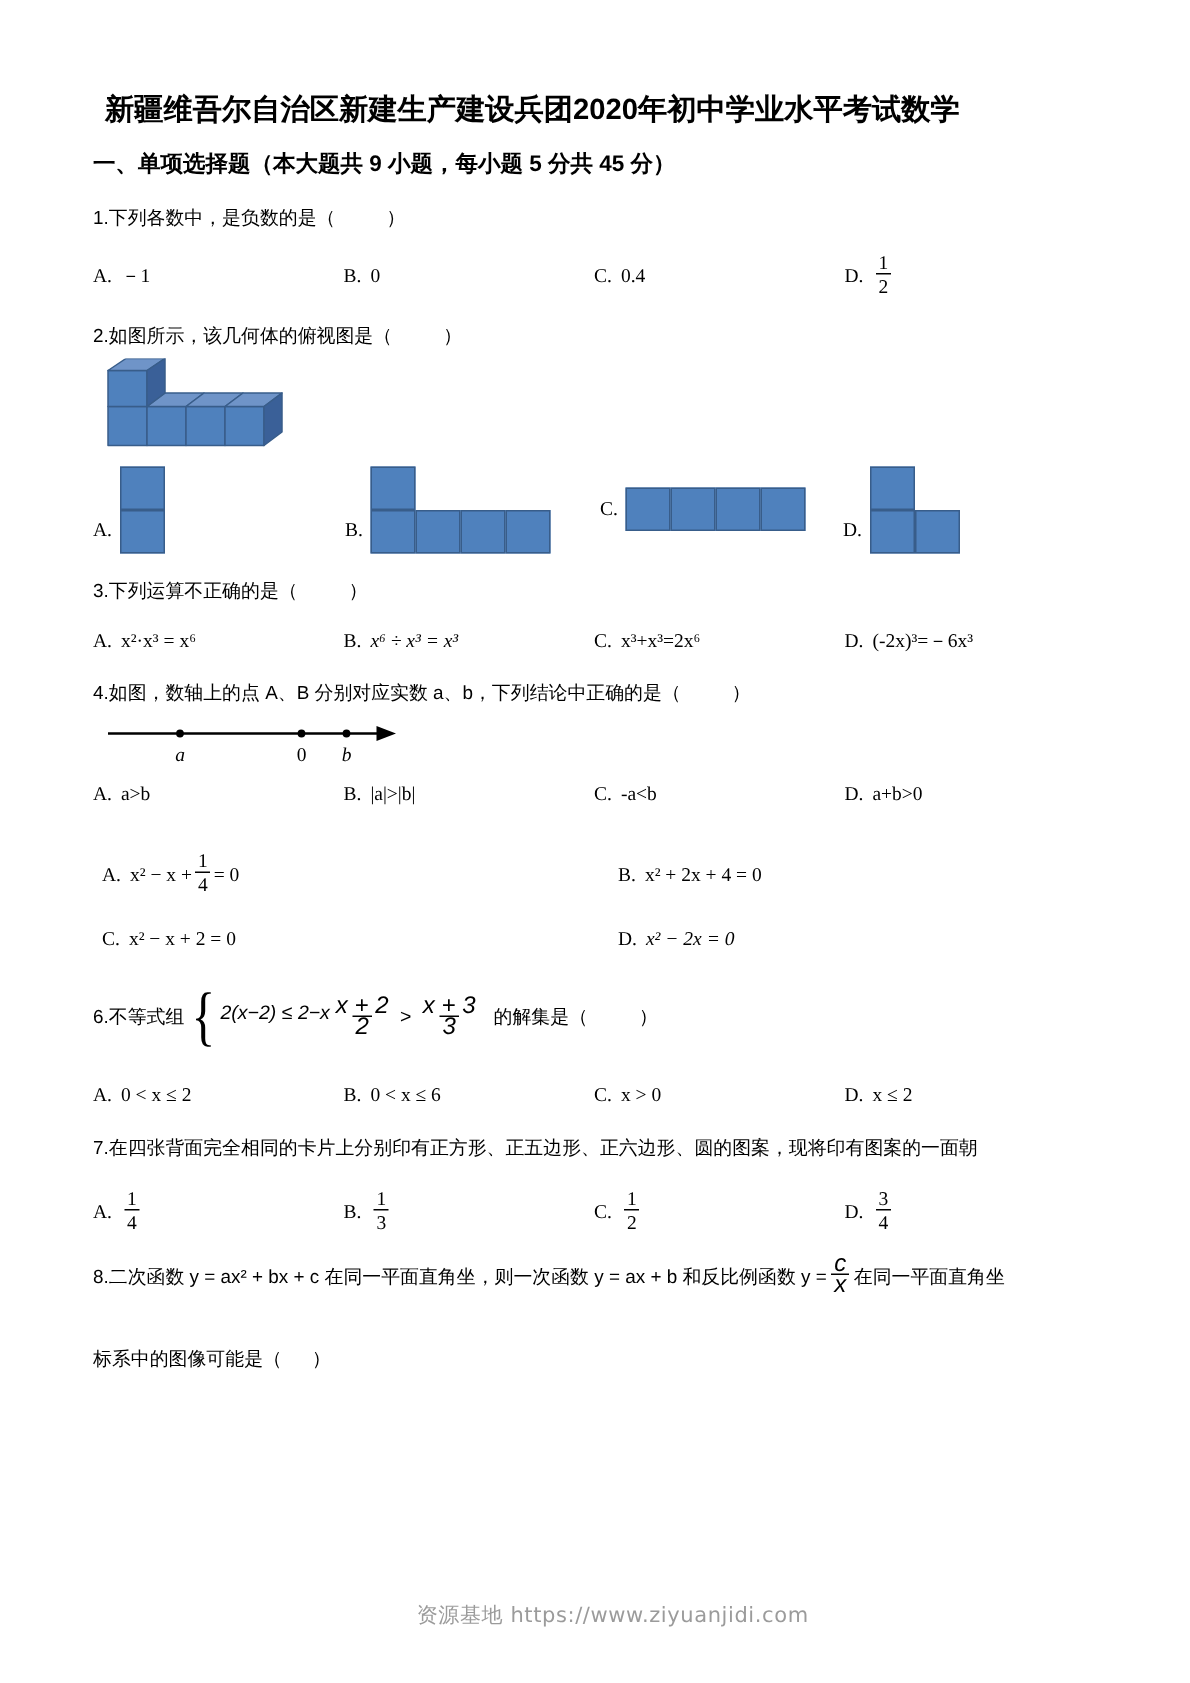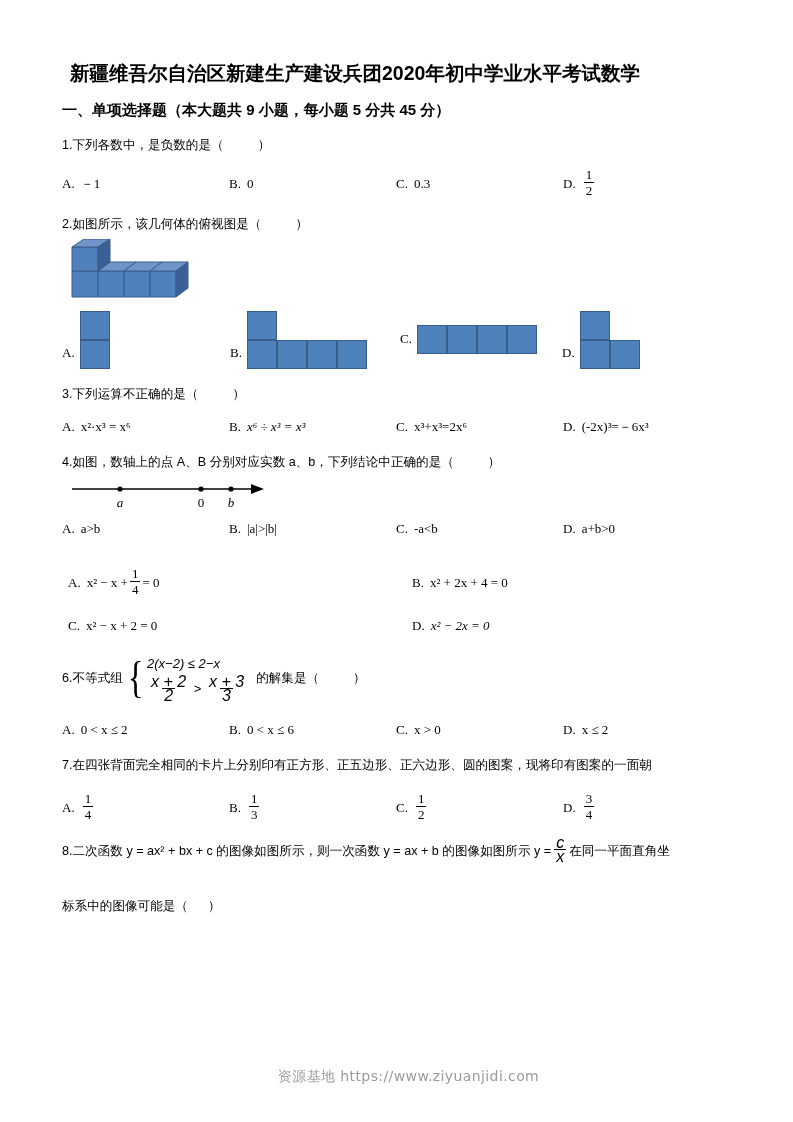--- a/index.html
+++ b/index.html
@@ -160,21 +160,21 @@
   }
   .brace {
     font-size: 44px;
     line-height: 40px;
     font-family: "Liberation Serif", serif;
     transform: scaleX(0.75);
     margin-right: 1px;
   }
   .sys-rows {
     display: inline-flex;
-    flex-direction: column;
+    flex-direction: row;
     justify-content: center;
   }
   .sys-rows > div {
     line-height: 20px;
     font-size: 13px;
     white-space: nowrap;
     padding: 1px 0;
   }
 
   
@@ -211,21 +211,21 @@
         <div class="opt">
           <span class="lbl">A.</span>
           <span class="val">－1</span>
         </div>
         <div class="opt">
           <span class="lbl">B.</span>
           <span class="val">0</span>
         </div>
         <div class="opt">
           <span class="lbl">C.</span>
-          <span class="val">0.3</span>
+          <span class="val">0.4</span>
         </div>
         <div class="opt">
           <span class="lbl">D.</span>
           <span class="frac">
             <span class="num">1</span>
             <span class="den">2</span>
           </span>
         </div>
       </div>
     </div>
@@ -483,21 +483,21 @@
           </span>
         </div>
       </div>
     </div>
 
     <div class="spacer-14"></div>
 
     <div class="q">
       <div class="q-stem" style="display:flex;align-items:center;">
         <span>8.</span>
-          <span>二次函数 y = ax² + bx + c 的图像如图所示，则一次函数 y = ax + b 的图像如图所示 y =</span>
+          <span>二次函数 y = ax² + bx + c 在同一平面直角坐，则一次函数 y = ax + b 和反比例函数 y =</span>
         <span class="frac small ital" style="margin:0 3px;">
           <span class="num">c</span>
           <span class="den">x</span>
         </span>
         <span>在同一平面直角坐</span>
       </div>
       <div class="q-stem" style="margin-top:31px;">
         <span>标系中的图像可能是（</span><span class="gap" style="width:20px;"></span><span>）</span>
       </div>
     </div>

